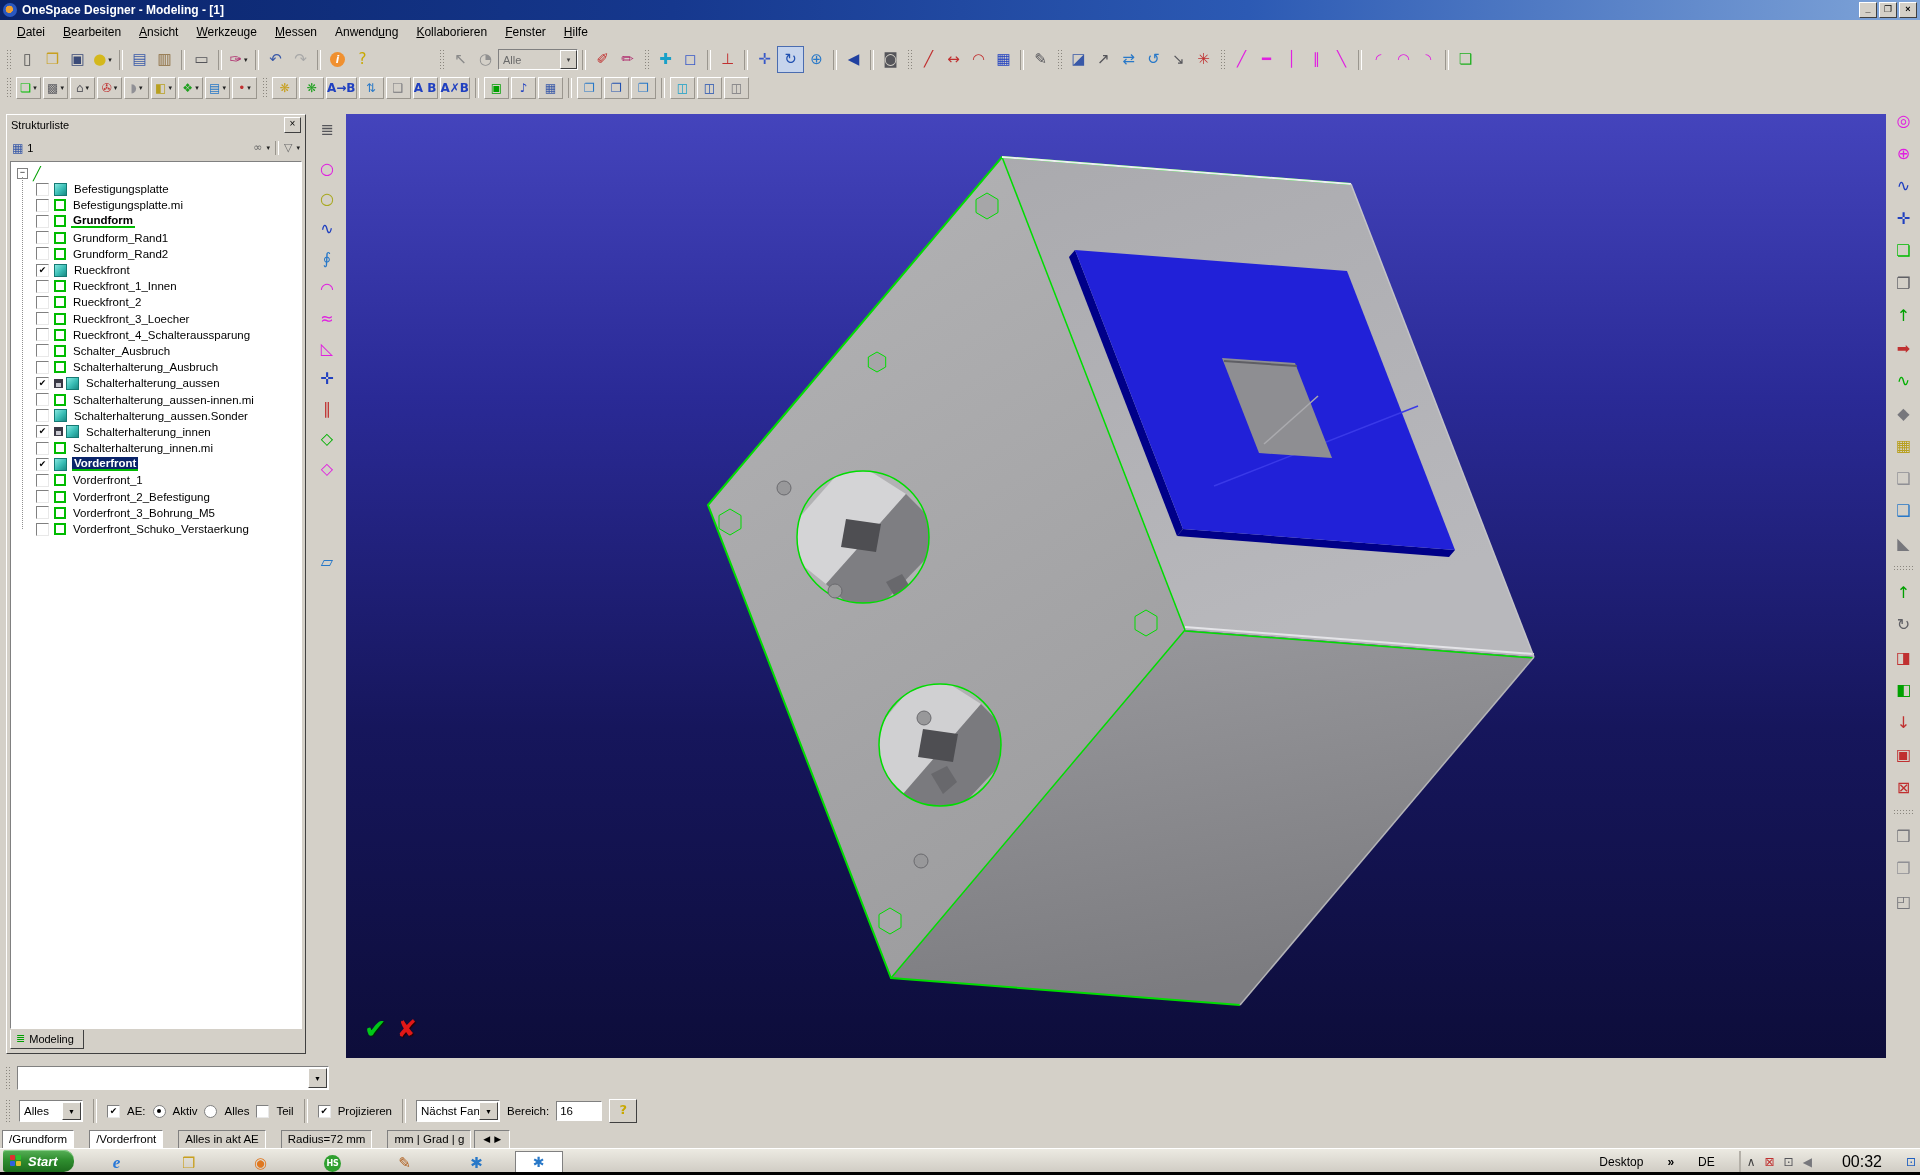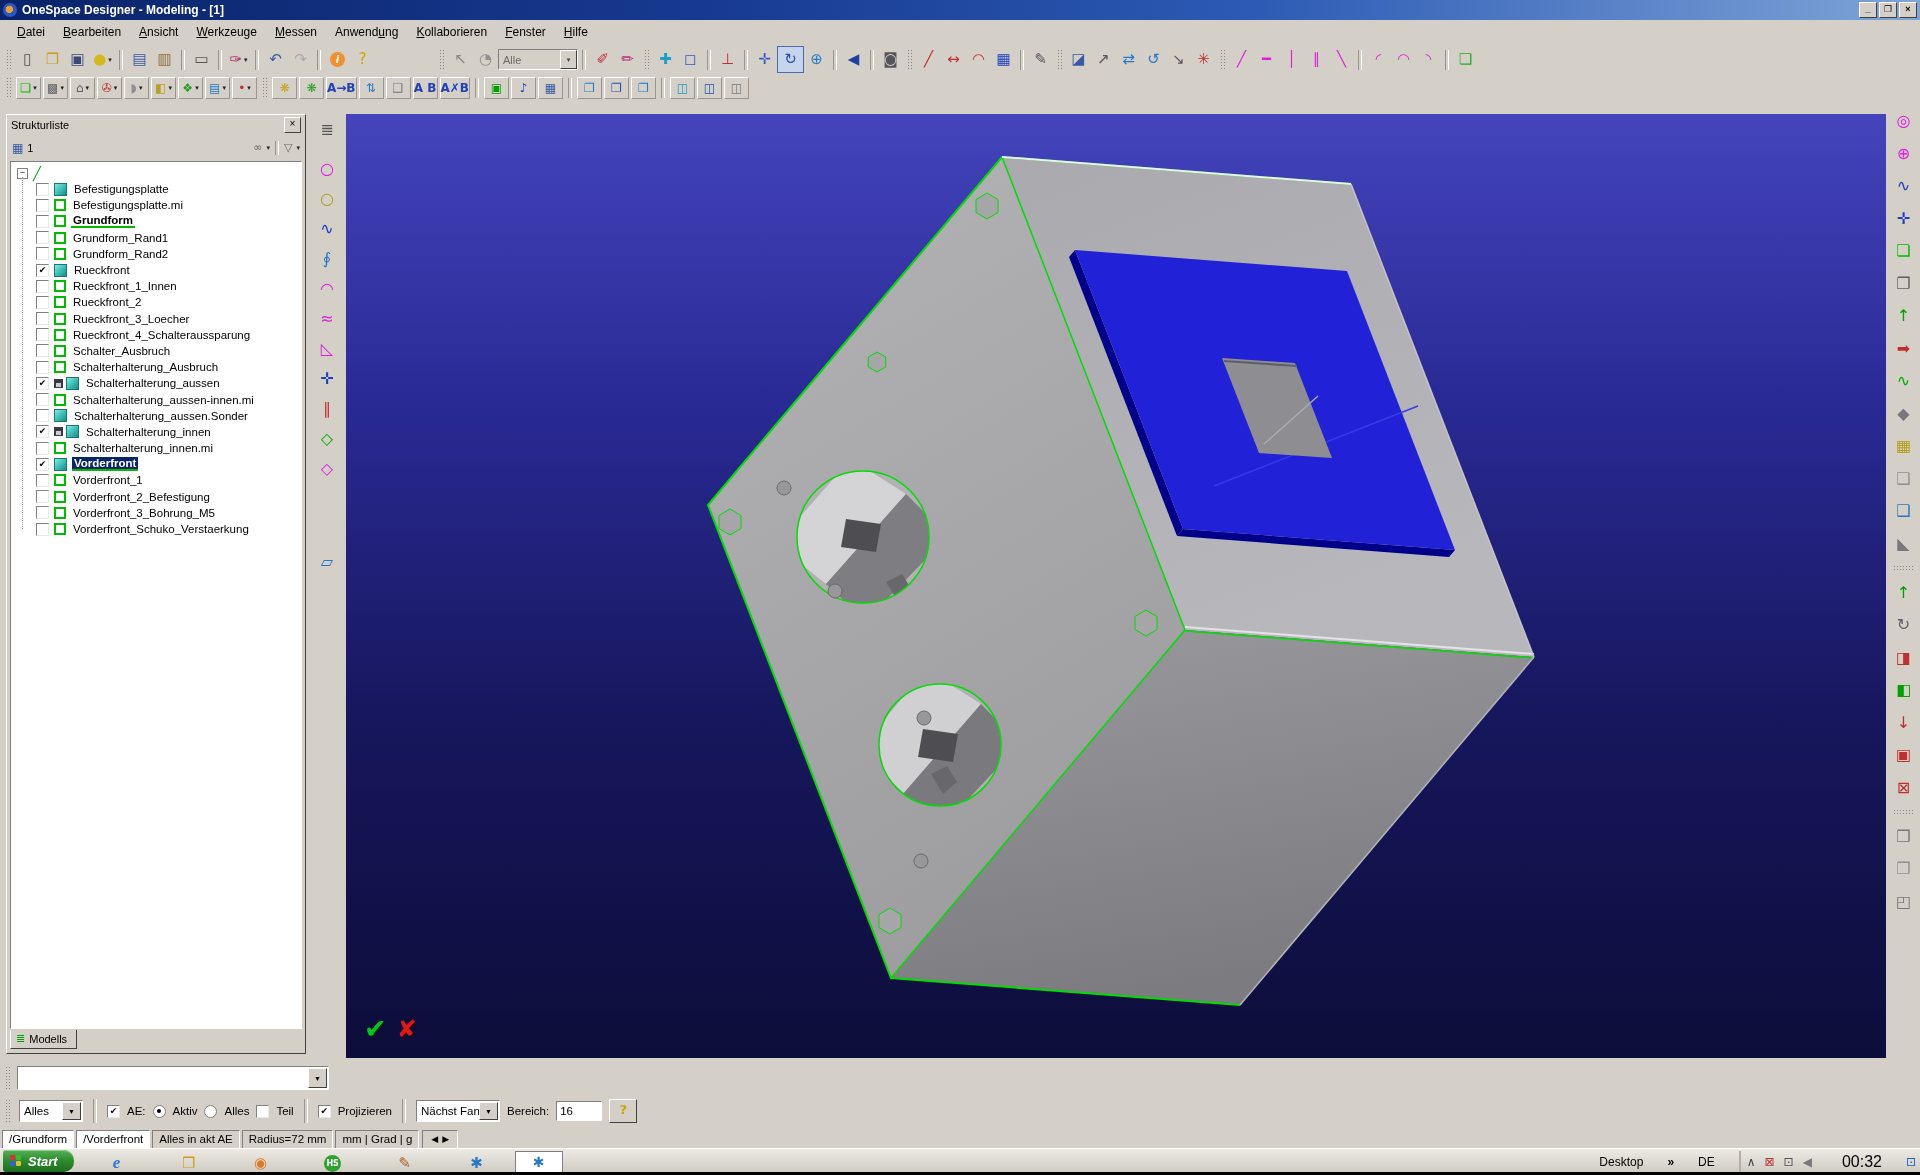--- a/index.html
+++ b/index.html
@@ -555,21 +555,21 @@
             <div class="trow">
               <span class="cb"></span>
               <span class="gsq"></span>
               <span class="tlabel">Vorderfront_Schuko_Verstaerkung</span>
             </div>
           </div>
       </div>
       <div class="panel-tabs">
         <span class="tab">
           <span class="tab-icon">≣</span>
-          <span>Modells</span>
+          <span>Modeling</span>
         </span>
       </div>
     </div>
 
     <div class="ltoolbar" id="ltoolbar">
         <div class="tbtn">
           <span class="glyph" style="color: rgb(85, 85, 90);">≣</span>
         </div>
         <div class="tgap" style="height: 6px;"></div>
         <div class="tbtn">
@@ -811,21 +811,21 @@
     <div class="w-select" style="width:78px">
       <span class="val">Nächst Fang</span>
       <span class="combo-arrow" style="height:16px">▼</span>
     </div>
     <span>Bereich:</span>
     <input class="num-input" value="16" style="">
     <span class="help-btn">?</span>
   </div>
 
   <div class="statusbar">
-    <span id="status-segs" style="display:flex;gap:2px">
+    <span id="status-segs" style="display:flex;gap:15px">
         <div class="sseg white">/Grundform</div>
         <div class="sseg white">/Vorderfront</div>
         <div class="sseg">Alles in akt AE</div>
         <div class="sseg">Radius=72 mm</div>
         <div class="sseg">mm | Grad | g</div>
       </span>
     <div class="sseg">
       <span class="sarrow">◀</span>
       <span class="sarrow">▶</span>
     </div>

